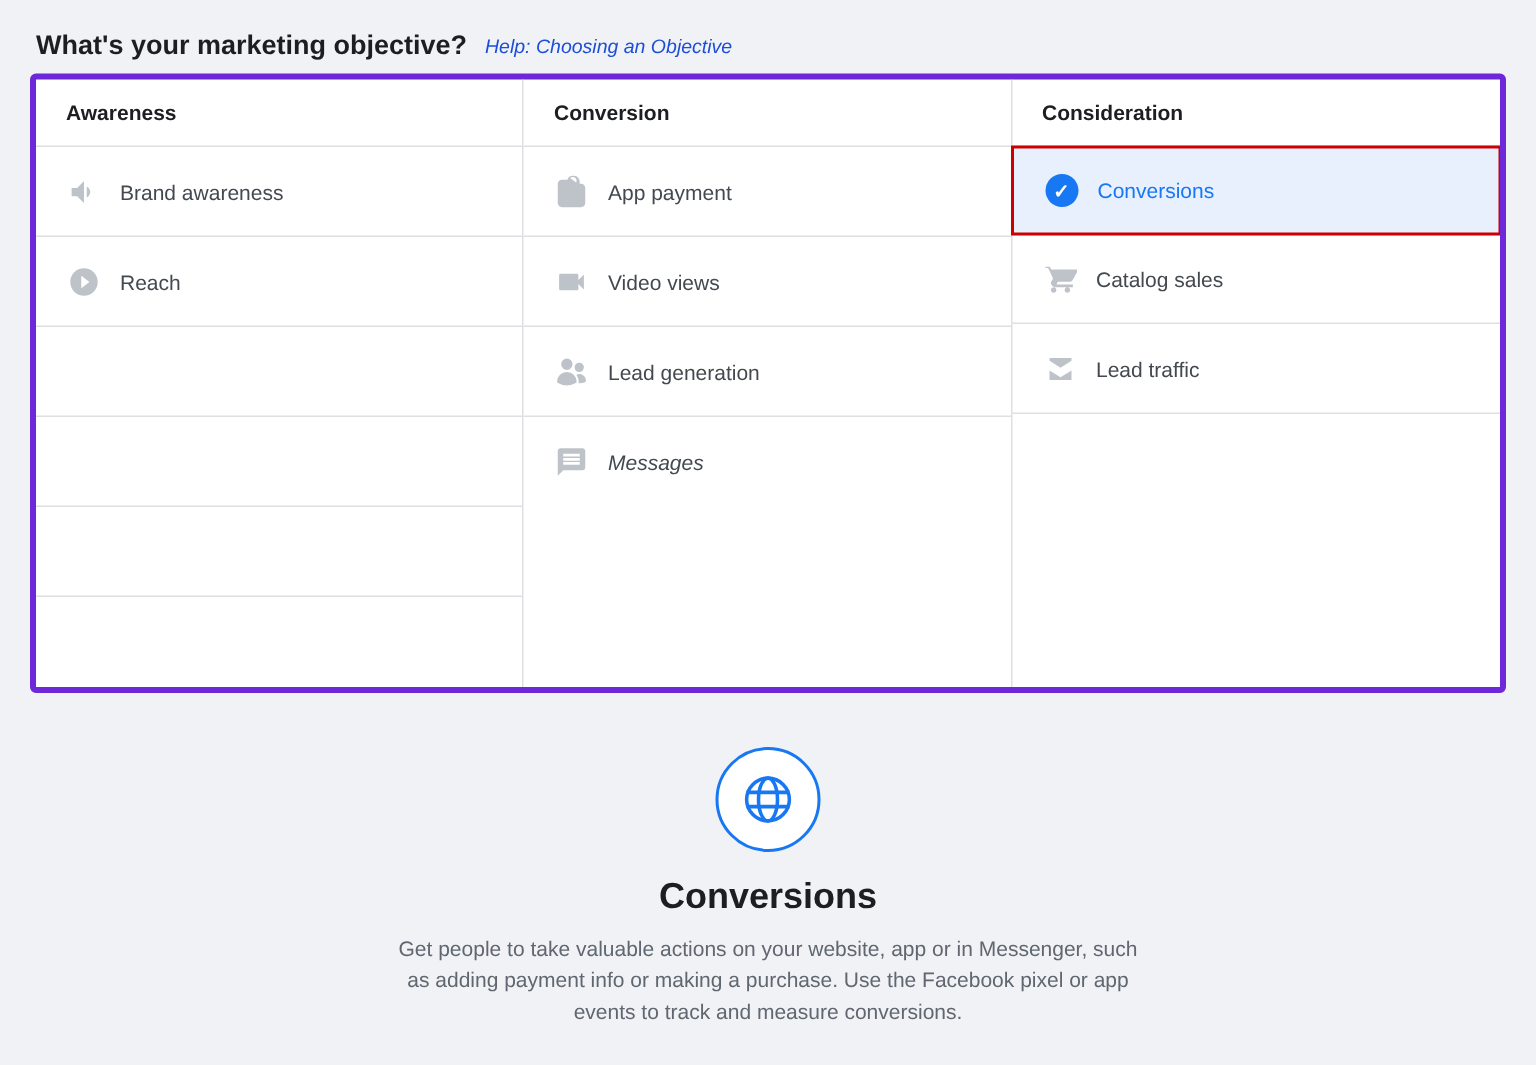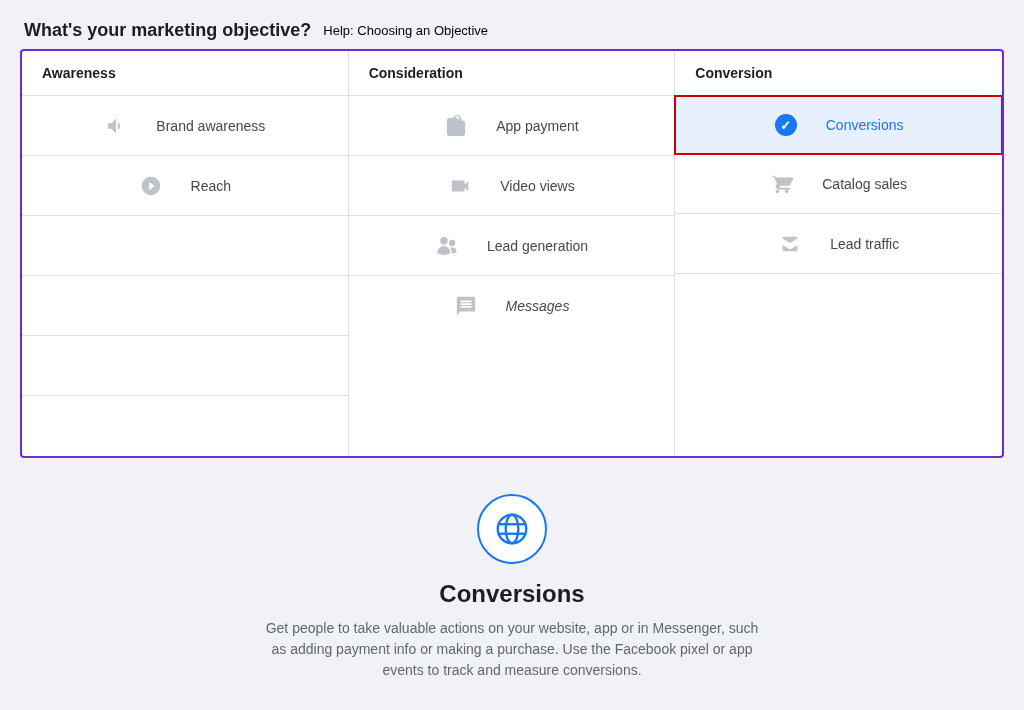--- a/index.html
+++ b/index.html
@@ -26,30 +26,31 @@
       padding-left: 4px;
     }
     .page-title {
       font-size: 18px;
       font-weight: 600;
       color: #1c1e21;
       margin-right: 12px;
     }
     .help-link {
       font-size: 13px;
-      color: #000000;
+      color: #1d4ed8;
       cursor: pointer;
       text-decoration: none;
+      font-style: italic;
     }
 
     
     .objectives-table {
       width: 100%;
       background: white;
-      border: 2px solid #6d28d9;
+      border: 4px solid #6d28d9;
       border-radius: 4px;
       overflow: hidden;
     }
     .table-header-row {
       display: grid;
       grid-template-columns: 1fr 1fr 1fr;
       border-bottom: 1px solid #dddfe2;
     }
     .col-header {
       padding: 14px 20px;
@@ -78,23 +79,22 @@
       display: flex;
       flex-direction: column;
     }
 
     .obj-cell {
       display: flex;
       align-items: center;
       padding: 14px 20px;
       border-bottom: 1px solid #dddfe2;
       cursor: pointer;
-      gap: 28px;
+      gap: 12px;
       min-height: 60px;
-      justify-content: center;
     }
     .obj-cell:last-child { border-bottom: none; }
 
     .obj-cell.selected {
       background: #e8f0fe;
       border: 2px solid #cc0000;
       margin: -1px;
       z-index: 1;
     }
 
@@ -189,22 +189,22 @@
 <div class="page-container">
   <div class="header-row">
     <h1 class="page-title">What's your marketing objective?</h1>
     <a class="help-link">Help: Choosing an Objective</a>
   </div>
 
   <div class="objectives-table">
 
     <div class="table-header-row">
       <div class="col-header">Awareness</div>
+      <div class="col-header">Conversion</div>
       <div class="col-header">Consideration</div>
-      <div class="col-header">Conversion</div>
     </div>
 
     <div class="table-body">
 
       <div class="col-awareness">
 
         <div class="obj-cell">
           <div class="obj-icon">
             <svg viewBox="0 0 24 24" xmlns="http://www.w3.org/2000/svg">
               <path d="M3 9v6h4l5 5V4L7 9H3zm13.5 3c0-1.77-1.02-3.29-2.5-4.03v8.05c1.48-.73 2.5-2.25 2.5-4.02z"></path>

